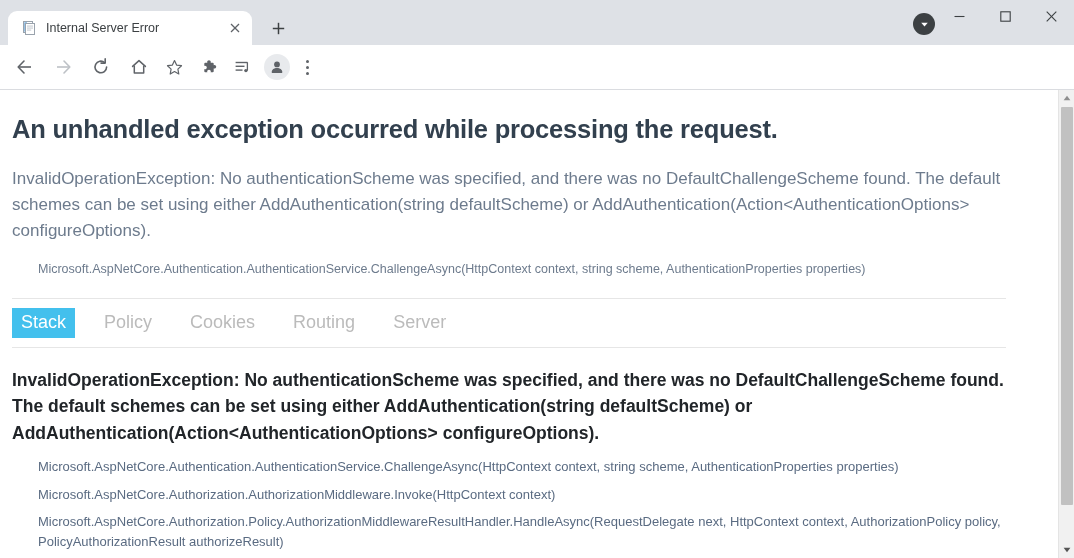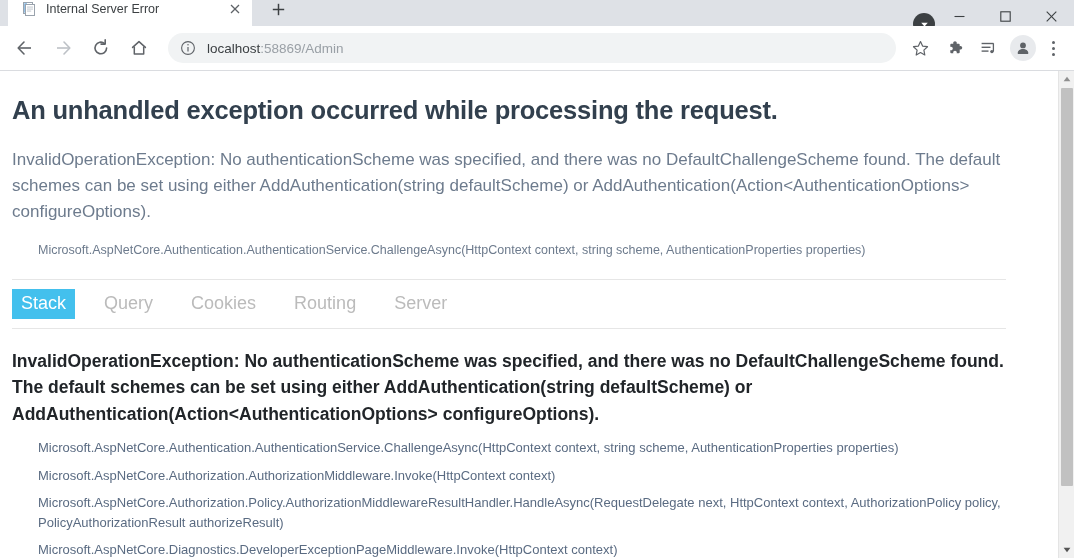--- a/index.html
+++ b/index.html
@@ -16,21 +16,21 @@
   .browser-window {
     width: 1074px;
     height: 558px;
     position: relative;
     background: #ffffff;
     display: flex;
     flex-direction: column;
   }
 
   .titlebar {
-    height: 26px;
+    height: 45px;
     background: #dee1e6;
     display: flex;
     align-items: flex-end;
     position: relative;
     flex: none;
   }
 
   .tab {
     margin-left: 8px;
     width: 244px;
@@ -405,30 +405,20 @@
       </svg>
     </div>
 
     <div class="nav-btn">
       <svg width="18" height="18" viewBox="0 0 18 18">
         <polyline points="2.6,8.4 9,2.6 15.4,8.4" fill="none" stroke="currentColor" stroke-width="1.5" stroke-linecap="round" stroke-linejoin="round"></polyline>
         <polyline points="4.3,7.6 4.3,15 13.7,15 13.7,7.6" fill="none" stroke="currentColor" stroke-width="1.5" stroke-linejoin="round"></polyline>
       </svg>
     </div>
 
-    <div class="omnibox">
-      <span class="omnibox-info">
-        <svg width="16" height="16" viewBox="0 0 16 16">
-          <circle cx="8" cy="8" r="6.4" fill="none" stroke="currentColor" stroke-width="1.1"></circle>
-          <circle cx="8" cy="4.8" r="0.75" fill="currentColor"></circle>
-          <line x1="8" y1="6.9" x2="8" y2="11.4" stroke="currentColor" stroke-width="1.2"></line>
-        </svg>
-      </span>
-      <span class="omnibox-url"><span class="host">localhost</span><span>:58869/Admin</span></span>
-    </div>
 
     <div class="star-wrap">
       <svg width="17" height="17" viewBox="0 0 17 17">
         <polygon points="8.5,1.6 10.6,6.1 15.5,6.7 11.9,10.1 12.8,15 8.5,12.6 4.2,15 5.1,10.1 1.5,6.7 6.4,6.1" fill="none" stroke="currentColor" stroke-width="1.2" stroke-linejoin="round"></polygon>
       </svg>
     </div>
 
     <div class="tb-icon">
       <svg width="17" height="17" viewBox="0 0 17 17" fill="currentColor">
         <path d="M7 1.3c-1 0-1.8.8-1.8 1.8 0 .3.1.5.2.7H3.2c-.5 0-.9.4-.9.9v2.2c.2-.1.4-.2.7-.2 1 0 1.8.8 1.8 1.8S4 10.3 3 10.3c-.3 0-.5-.1-.7-.2v2.2c0 .5.4.9.9.9h2.2c-.1-.2-.2-.4-.2-.7 0-1 .8-1.8 1.8-1.8s1.8.8 1.8 1.8c0 .3-.1.5-.2.7h2.2c.5 0 .9-.4.9-.9V9.4c.2.1.4.2.7.2 1 0 1.8-.8 1.8-1.8s-.8-1.8-1.8-1.8c-.3 0-.5.1-.7.2V4.7c0-.5-.4-.9-.9-.9H8.6c.1-.2.2-.4.2-.7 0-1-.8-1.8-1.8-1.8z"></path>
@@ -467,21 +457,21 @@
       <h1 class="err-title">An unhandled exception occurred while processing the request.</h1>
 
       <p class="err-summary">InvalidOperationException: No authenticationScheme was specified, and there was no DefaultChallengeScheme found. The default schemes can be set using either AddAuthentication(string defaultScheme) or AddAuthentication(Action&lt;AuthenticationOptions&gt; configureOptions).</p>
 
       <div class="err-location">Microsoft.AspNetCore.Authentication.AuthenticationService.ChallengeAsync(HttpContext context, string scheme, AuthenticationProperties properties)</div>
 
       <div class="rule"></div>
 
       <div class="tabs">
         <div class="etab active">Stack</div>
-        <div class="etab">Query</div>
+        <div class="etab">Policy</div>
         <div class="etab">Cookies</div>
         <div class="etab">Routing</div>
         <div class="etab">Server</div>
       </div>
 
       <div class="rule" style="margin-top:0"></div>
 
       <div class="stack-heading">InvalidOperationException: No authenticationScheme was specified, and there was no DefaultChallengeScheme found. The default schemes can be set using either AddAuthentication(string defaultScheme) or AddAuthentication(Action&lt;AuthenticationOptions&gt; configureOptions).</div>
 
       <div class="frames">

